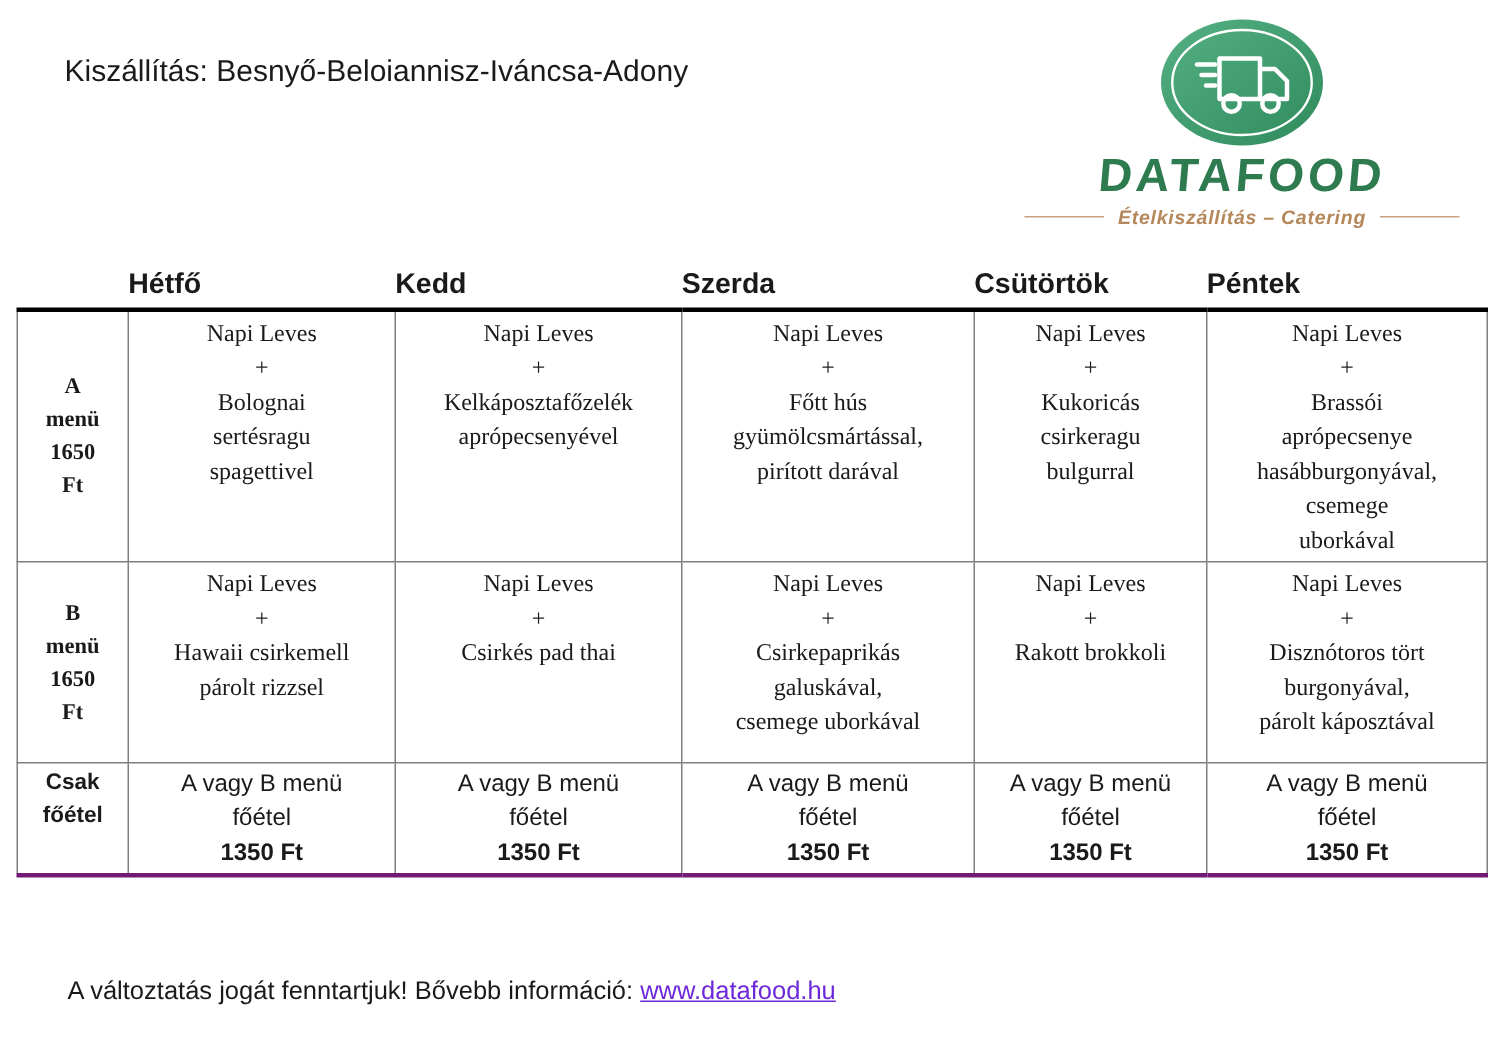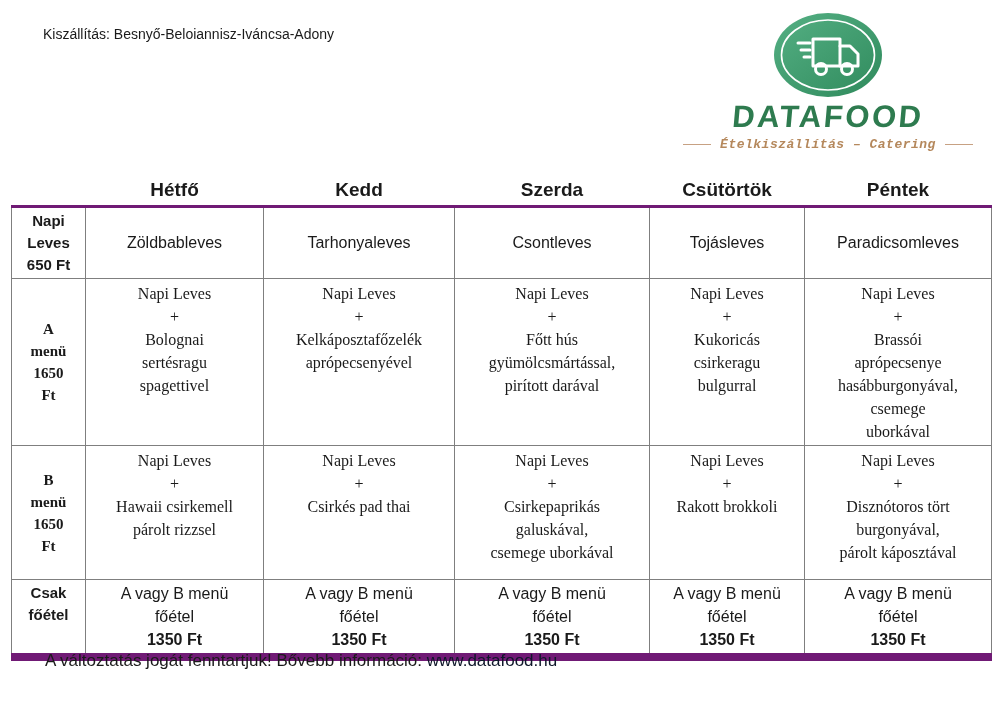--- a/index.html
+++ b/index.html
@@ -10,67 +10,67 @@
     font-family:"Liberation Sans", sans-serif;
     color:#1a1a1a;
     overflow:hidden;
   }
 
   
   .header-text { position:absolute; left:43px; top:20px; }
   .title-line { margin-bottom:8px; white-space:nowrap; }
   .title-main { font-size:26px; font-weight:bold; letter-spacing:0.2px; }
   .title-date { font-size:19px; font-weight:normal; margin-left:8px; }
-  .header-line { font-size:14px; line-height:29px; white-space:nowrap; }
+  .header-line { font-size:20px; line-height:29px; white-space:nowrap;margin-top:14px; }
   .bold { font-weight:bold; }
 
   
   .logo { position:absolute; left:683px; top:12px; width:290px; text-align:center; }
   .logo-oval { display:block; margin:0 auto; }
   .logo-brand {
     font-size:31px; font-weight:bold; letter-spacing:2.5px;
     color:#2E7B4F; transform:skewX(-5deg); margin-top:1px;
   }
   .logo-tagline-row { display:flex; align-items:center; gap:9px; margin-top:2px; }
   .logo-tagline-row .rule { flex:1; height:1px; background:#c7a183; }
   .logo-tagline {
     font-size:13px; font-style:italic; font-weight:bold;
-    color:#B5885C; letter-spacing:0.5px; white-space:nowrap;font-family:Liberation Mono, monospace;
+    color:#B5885C; letter-spacing:0.5px; white-space:nowrap;
   }
 
   
   table.menu {
     position:absolute; left:11px; top:178px;
     width:980px; border-collapse:collapse; table-layout:fixed;
   }
   table.menu th {
-    border:none; border-bottom:3px solid #701a75;
-    font-size:19px; font-weight:bold; text-align:center;
+    border:none; border-bottom:3px solid #000000;
+    font-size:19px; font-weight:bold; text-align:left;
     height:28px; padding:0 0 3px 0; vertical-align:middle;
   }
   table.menu td {
     border:1px solid #7f7f7f;
     text-align:center; vertical-align:middle;
     font-size:16px; line-height:23px;
     white-space:pre-line; padding:2px 3px;
   }
   table.menu td.rowlabel { font-size:15px; font-weight:bold; line-height:22px; }
   tr.r-soup  { height:70px; }
   tr.r-menua { height:167px; }
   tr.r-menub { height:134px; }
   tr.r-main  { height:73px; }
   tr.r-menua td, tr.r-menub td { vertical-align:top; padding-top:3px;font-family:Liberation Serif, serif; }
   tr.r-menua td.rowlabel, tr.r-menub td.rowlabel { vertical-align:middle; }
   tr.r-main td { vertical-align:top; padding-top:2px; }
-  tr.r-main td { border-bottom:8px solid #701a75; }
+  tr.r-main td { border-bottom:3px solid #701a75; }
   .cell-price { font-weight:bold; display:block; }
 
   
   .footer { position:absolute; left:45px; top:651px; font-size:17px; white-space:nowrap; }
-  .footer a { color:#0f172a; cursor:pointer; }
+  .footer a { color:#6d28d9; text-decoration:underline; cursor:pointer; }
 </style>
 </head>
 <body>
 
 <div class="header-text">
   <div class="header-line">Kiszállítás: Besnyő-Beloiannisz-Iváncsa-Adony</div>
 </div>
 
 <div class="logo">
   <svg class="logo-oval" width="110" height="86" viewBox="0 0 110 86" aria-hidden="true">
@@ -113,30 +113,20 @@
     <tr>
       <th></th>
       <th>Hétfő</th>
       <th>Kedd</th>
       <th>Szerda</th>
       <th>Csütörtök</th>
       <th>Péntek</th>
     </tr>
   </thead>
   <tbody>
-    <tr class="r-soup">
-      <td class="rowlabel">Napi
-Leves
-650 Ft</td>
-      <td>Zöldbableves</td>
-      <td>Tarhonyaleves</td>
-      <td>Csontleves</td>
-      <td>Tojásleves</td>
-      <td>Paradicsomleves</td>
-    </tr>
     <tr class="r-menua">
       <td class="rowlabel">A
 menü
 1650
 Ft</td>
       <td>Napi Leves
 +
 Bolognai
 sertésragu
 spagettivel</td>

